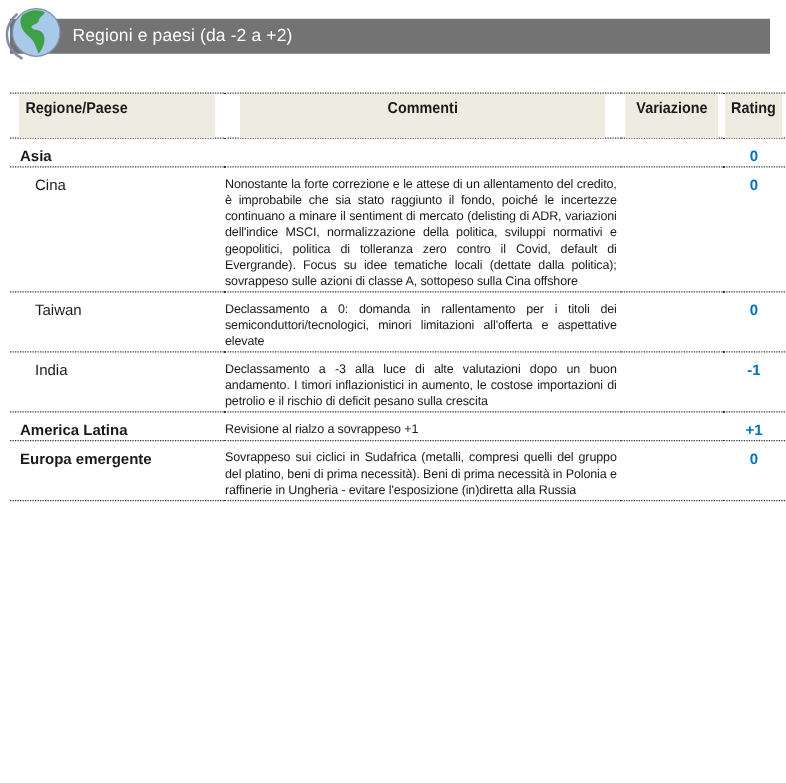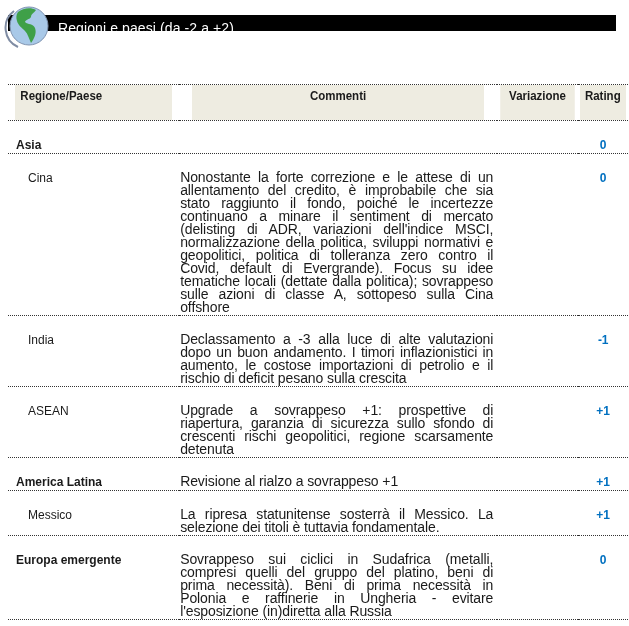--- a/index.html
+++ b/index.html
@@ -1,37 +1,37 @@
 <!DOCTYPE html>
 <html><head>
 <meta charset="utf-8">
 <style>
   html, body { margin: 0; padding: 0; background: #ffffff; }
   body { width: 629px; height: 626px; position: relative; overflow: hidden;
          font-family: "Liberation Sans", sans-serif; color: #1a1a1a; }
-  .banner { position: absolute; left: 8px; top: 15px; width: 608px; height: 16px;
-            background: #000000; }
+  .banner { position: absolute; left: 8px; top: 15px; width: 608px; height: 28px;
+            background: #737373; }
   .banner-title { position: absolute; left: 50px; top: 5px; color: #ffffff;
                   font-size: 14px; letter-spacing: 0.1px; }
   .globe { position: absolute; left: 4px; top: 3px; width: 46px; height: 48px; }
-  .tbl { position: absolute; left: 8px; top: 84px; width: 620px; border-collapse: collapse;
+  .tbl { position: absolute; left: 8px; top: 74px; width: 620px; border-collapse: collapse;
          font-size: 12px; }
   .tbl th { background: #eeece1; font-weight: bold; font-size: 12.5px; height: 30px;
             vertical-align: top; padding-top: 4px; transform: scaleX(0.92); }
   .tbl td, .tbl th { border-top: 1px dotted #333; }
   .tbl tr:last-child td { border-bottom: 1px dotted #333; }
   .c-region { width: 154px; padding-left: 10px; text-align: left; vertical-align: top; }
   .c-comment { width: 324px; text-align: justify; vertical-align: top; padding-right: 4px; line-height: 13px; }
   .c-var { width: 80px; vertical-align: top; }
   .c-rating { width: 48px; text-align: center; vertical-align: top; color: #0070c0; font-weight: bold; }
-  td { padding-top: 17px; padding-bottom: 1px; margin-top: 44px; }
+  td { padding-top: 7px; padding-bottom: 1px; margin-top: 44px; }
   .region { font-weight: bold; padding-left: 8px !important; }
   .country { padding-left: 20px !important; }
   .th-left { text-align: left; padding-left: 6px; }
-  .comment-text { display: block; font-size: 14px; letter-spacing: -0.1px; }
+  .comment-text { display: block; font-size: 10px; letter-spacing: -0.1px; }
 </style>
 </head>
 <body>
 
 <div class="banner">
   <span class="banner-title">Regioni e paesi (da -2 a +2)</span>
 </div>
 <svg class="globe" viewBox="0 0 46 48">
   <path d="M10 8 A21 21 0 0 0 14 44" fill="none" stroke="#7f8ca3" stroke-width="2"></path>
   <circle cx="25" cy="23" r="19" fill="#a9c9e8" stroke="#7f93b0" stroke-width="1"></circle>
@@ -58,47 +58,39 @@
   </tr>
       <tr>
     <td class="c-region country">Cina</td>
     <td class="c-comment">
           <span class="comment-text">Nonostante la forte correzione e le attese di un allentamento del credito, è improbabile che sia stato raggiunto il fondo, poiché le incertezze continuano a minare il sentiment di mercato (delisting di ADR, variazioni dell'indice MSCI, normalizzazione della politica, sviluppi normativi e geopolitici, politica di tolleranza zero contro il Covid, default di Evergrande). Focus su idee tematiche locali (dettate dalla politica); sovrappeso sulle azioni di classe A, sottopeso sulla Cina offshore</span>
         </td>
     <td class="c-var"></td>
     <td class="c-rating">0</td>
   </tr>
       <tr>
+    <td class="c-region country">Taiwan</td>
+    <td class="c-comment">
+          <span class="comment-text">Declassamento a 0: domanda in rallentamento per i titoli dei semiconduttori/tecnologici, minori limitazioni all'offerta e aspettative elevate</span>
+        </td>
+    <td class="c-var"></td>
+    <td class="c-rating">0</td>
+  </tr>
+      <tr>
     <td class="c-region country">India</td>
     <td class="c-comment">
           <span class="comment-text">Declassamento a -3 alla luce di alte valutazioni dopo un buon andamento. I timori inflazionistici in aumento, le costose importazioni di petrolio e il rischio di deficit pesano sulla crescita</span>
         </td>
     <td class="c-var"></td>
     <td class="c-rating">-1</td>
   </tr>
       <tr>
-    <td class="c-region country">ASEAN</td>
-    <td class="c-comment">
-          <span class="comment-text">Upgrade a sovrappeso +1: prospettive di riapertura, garanzia di sicurezza sullo sfondo di crescenti rischi geopolitici, regione scarsamente detenuta</span>
-        </td>
-    <td class="c-var"></td>
-    <td class="c-rating">+1</td>
-  </tr>
-      <tr>
     <td class="c-region region">America Latina</td>
     <td class="c-comment">
           <span class="comment-text">Revisione al rialzo a sovrappeso +1</span>
-        </td>
-    <td class="c-var"></td>
-    <td class="c-rating">+1</td>
-  </tr>
-      <tr>
-    <td class="c-region country">Messico</td>
-    <td class="c-comment">
-          <span class="comment-text">La ripresa statunitense sosterrà il Messico. La selezione dei titoli è tuttavia fondamentale.</span>
         </td>
     <td class="c-var"></td>
     <td class="c-rating">+1</td>
   </tr>
       <tr>
     <td class="c-region region">Europa emergente</td>
     <td class="c-comment">
           <span class="comment-text">Sovrappeso sui ciclici in Sudafrica (metalli, compresi quelli del gruppo del platino, beni di prima necessità). Beni di prima necessità in Polonia e raffinerie in Ungheria - evitare l'esposizione (in)diretta alla Russia</span>
         </td>
     <td class="c-var"></td>

